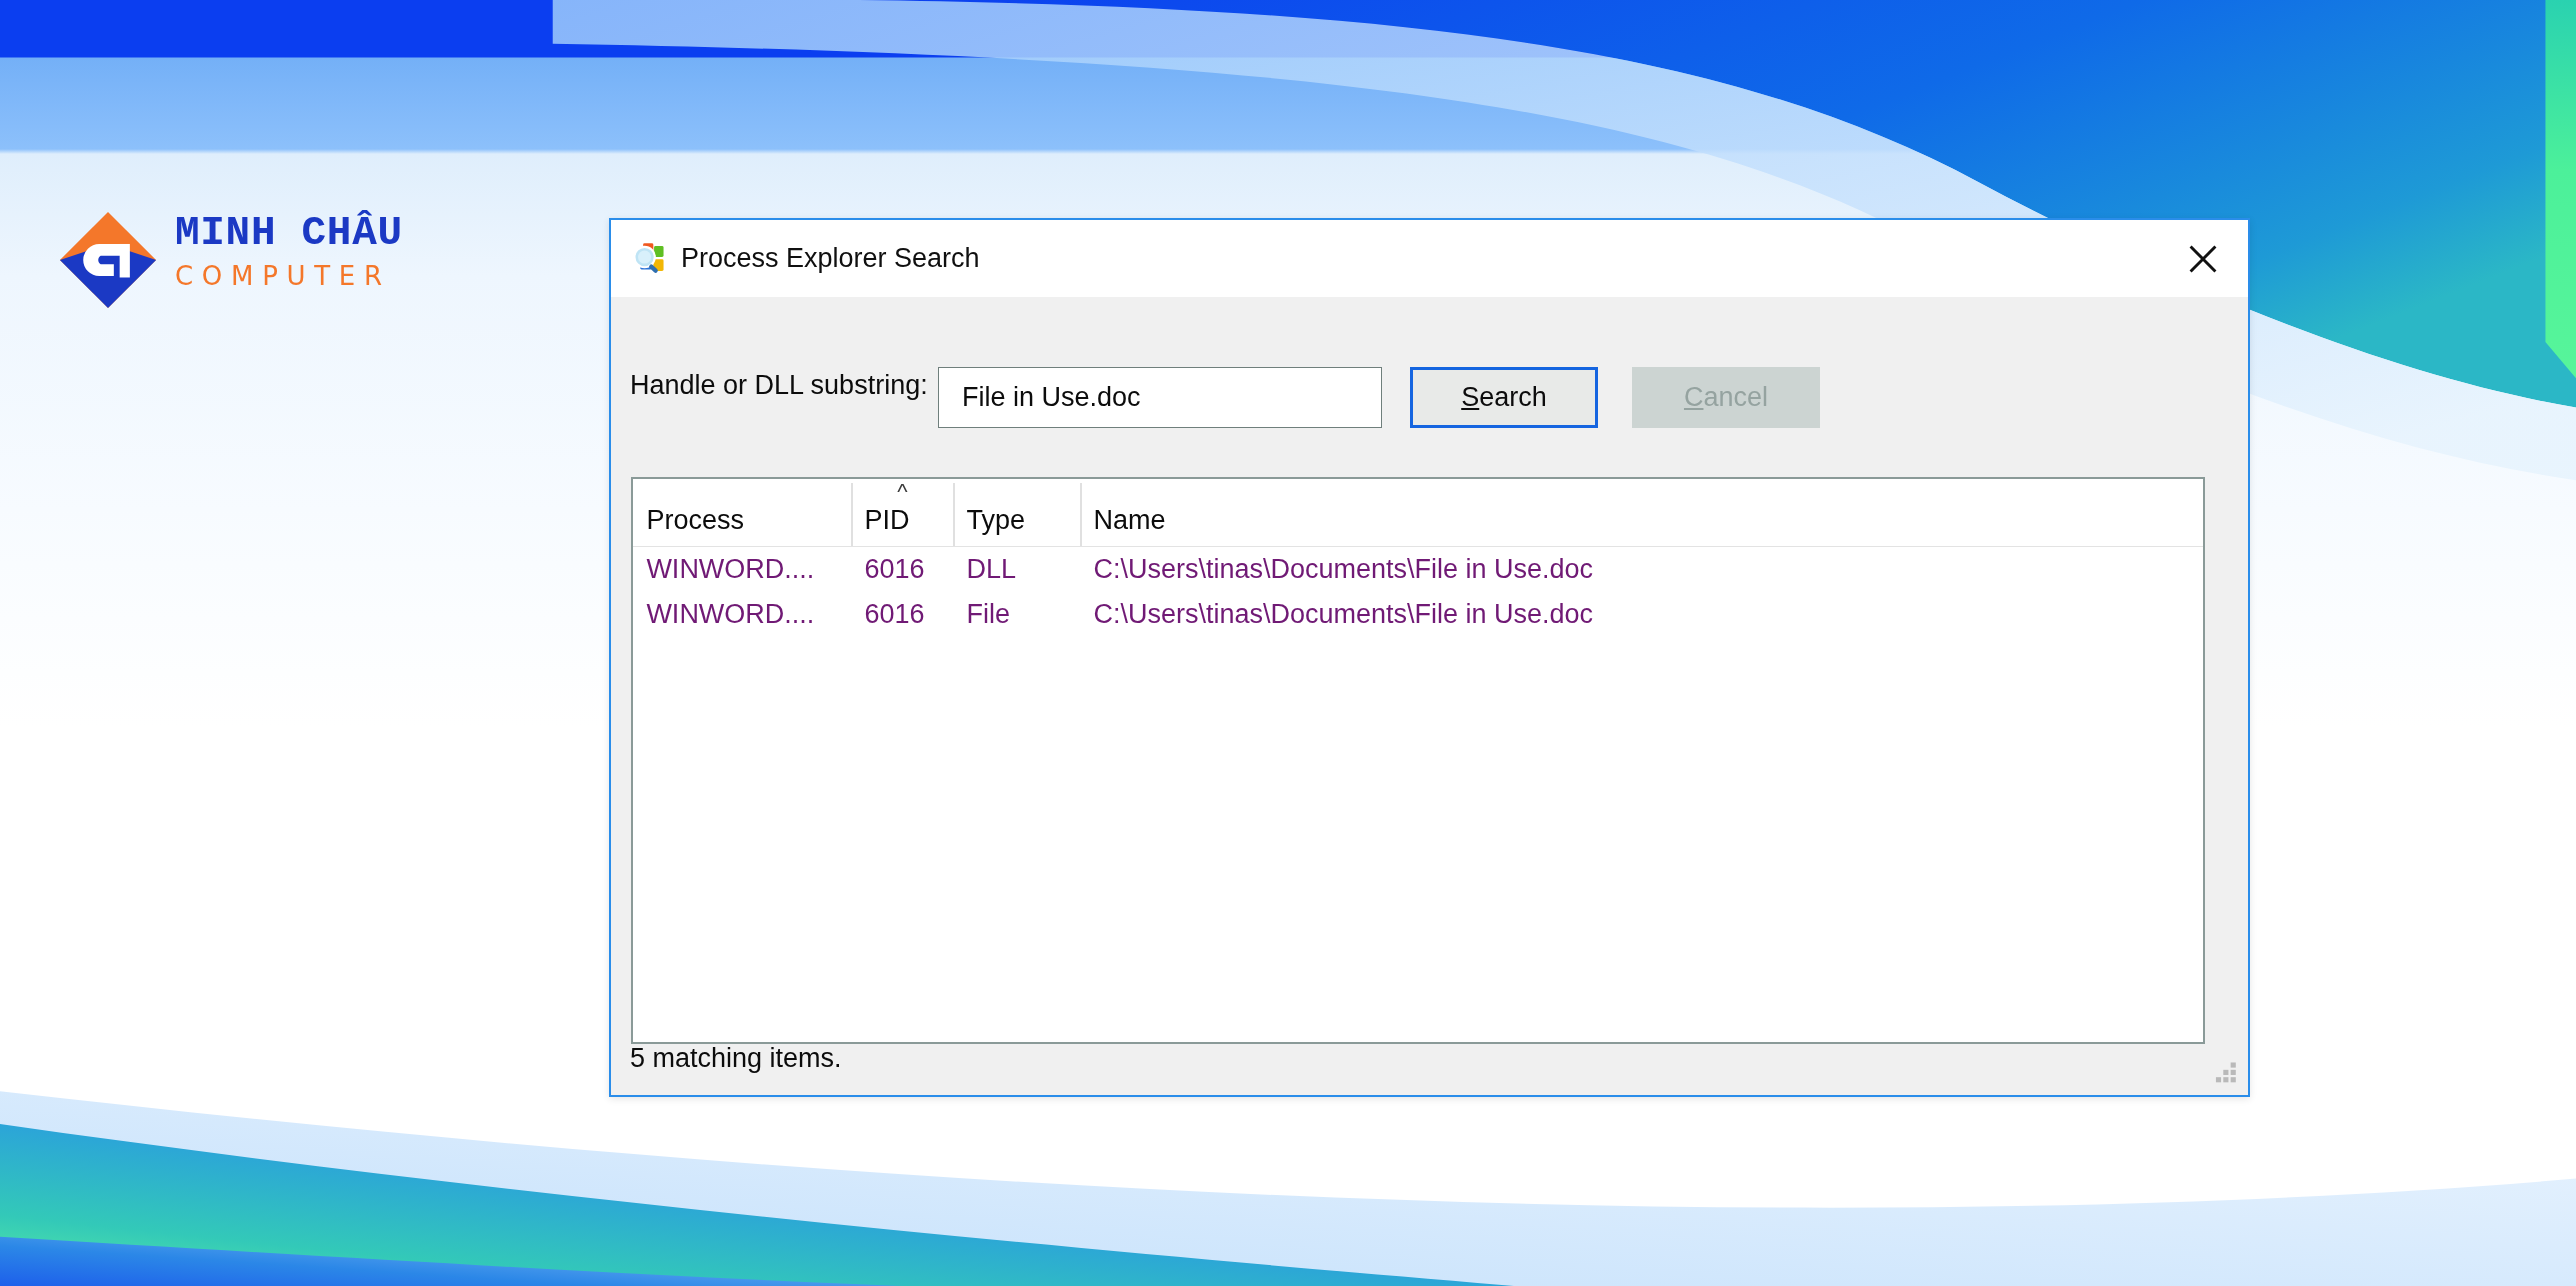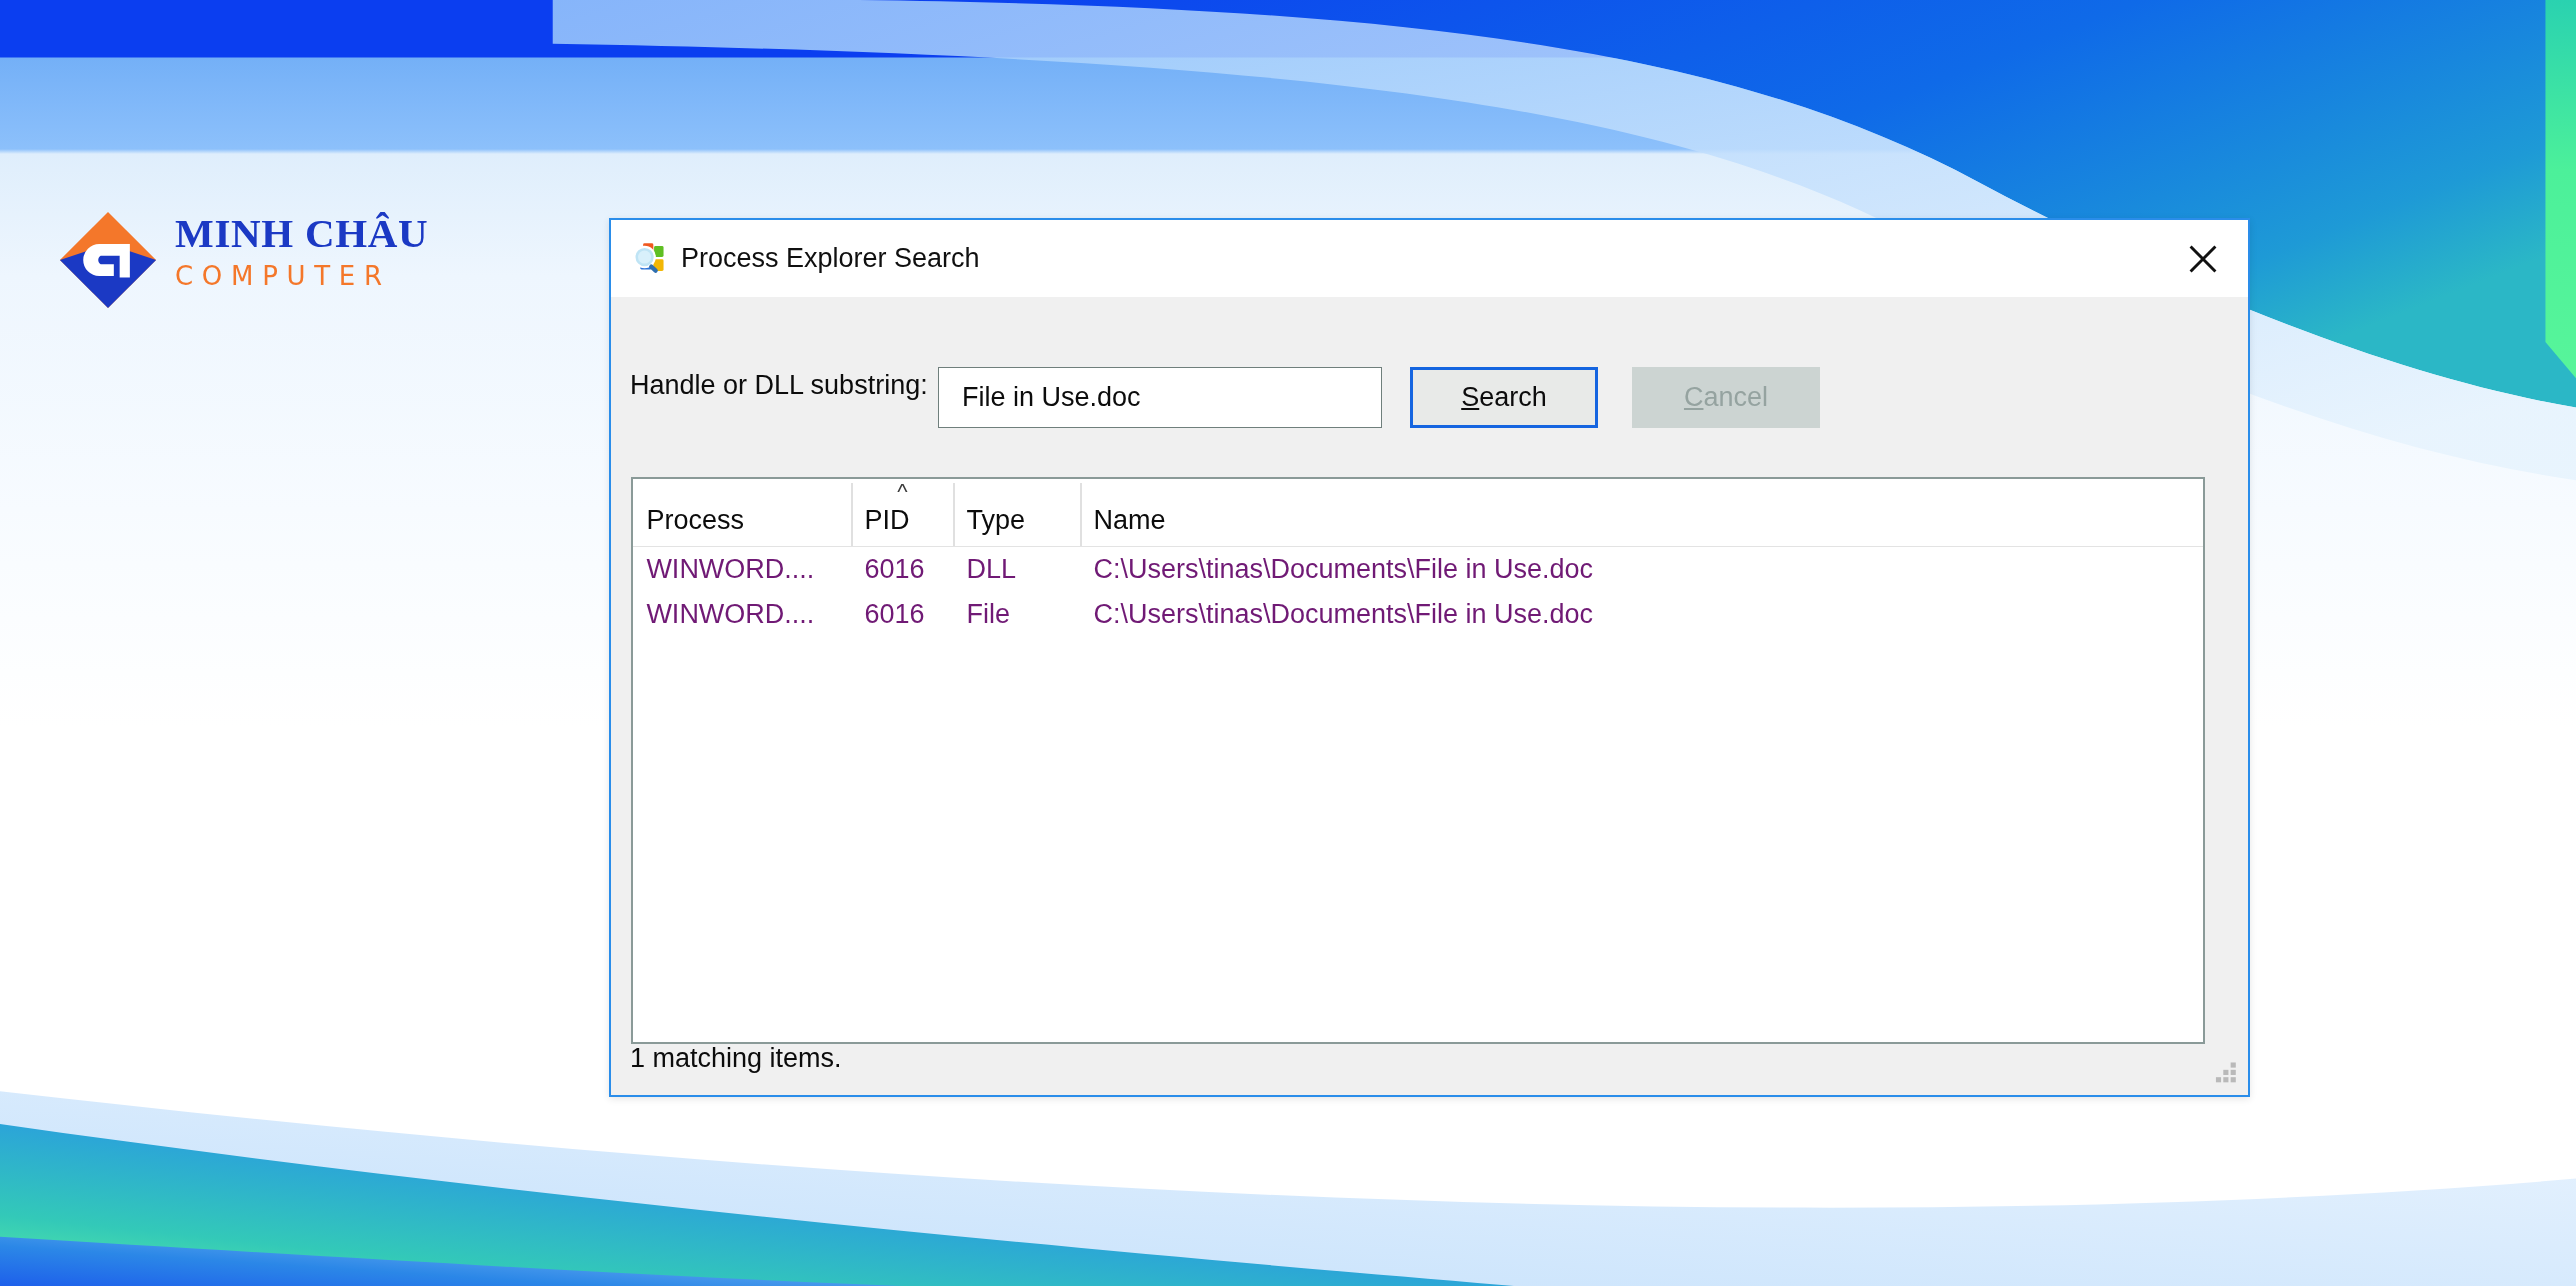--- a/index.html
+++ b/index.html
@@ -61,21 +61,21 @@
     width: 102px;
     height: 102px;
   }
   .logo-text {
     position: absolute;
     left: 118px;
     top: 4.4px;
     width: 305px;
   }
   .logo-line1 {
-    font-family: Liberation Serif, serif;
+    font-family: Liberation Mono, monospace;
     font-weight: 700;
     font-size: 41px;
     letter-spacing: 0.7px;
     color: #1b39c4;
     line-height: 1.0;
     white-space: nowrap;
   }
   .logo-line2 {
     font-family: "DejaVu Sans", sans-serif;
     font-weight: 400;
@@ -429,21 +429,21 @@
 
         <div class="lv-row">
           <div class="lv-td col-process">WINWORD....</div>
           <div class="lv-td col-pid">6016</div>
           <div class="lv-td col-type">File</div>
           <div class="lv-td col-name">C:\Users\tinas\Documents\File in Use.doc</div>
         </div>
       </div>
 
       <div class="statusbar">
-        <div class="status-text">1 matching items.</div>
+        <div class="status-text">5 matching items.</div>
         <svg class="resize-grip" viewBox="0 0 34 34">
           <rect x="24" y="2" width="7" height="7" fill="#b9b9b9"></rect>
           <rect x="14" y="12" width="7" height="7" fill="#b9b9b9"></rect>
           <rect x="24" y="12" width="7" height="7" fill="#b9b9b9"></rect>
           <rect x="4" y="22" width="7" height="7" fill="#b9b9b9"></rect>
           <rect x="14" y="22" width="7" height="7" fill="#b9b9b9"></rect>
           <rect x="24" y="22" width="7" height="7" fill="#b9b9b9"></rect>
         </svg>
       </div>
 

